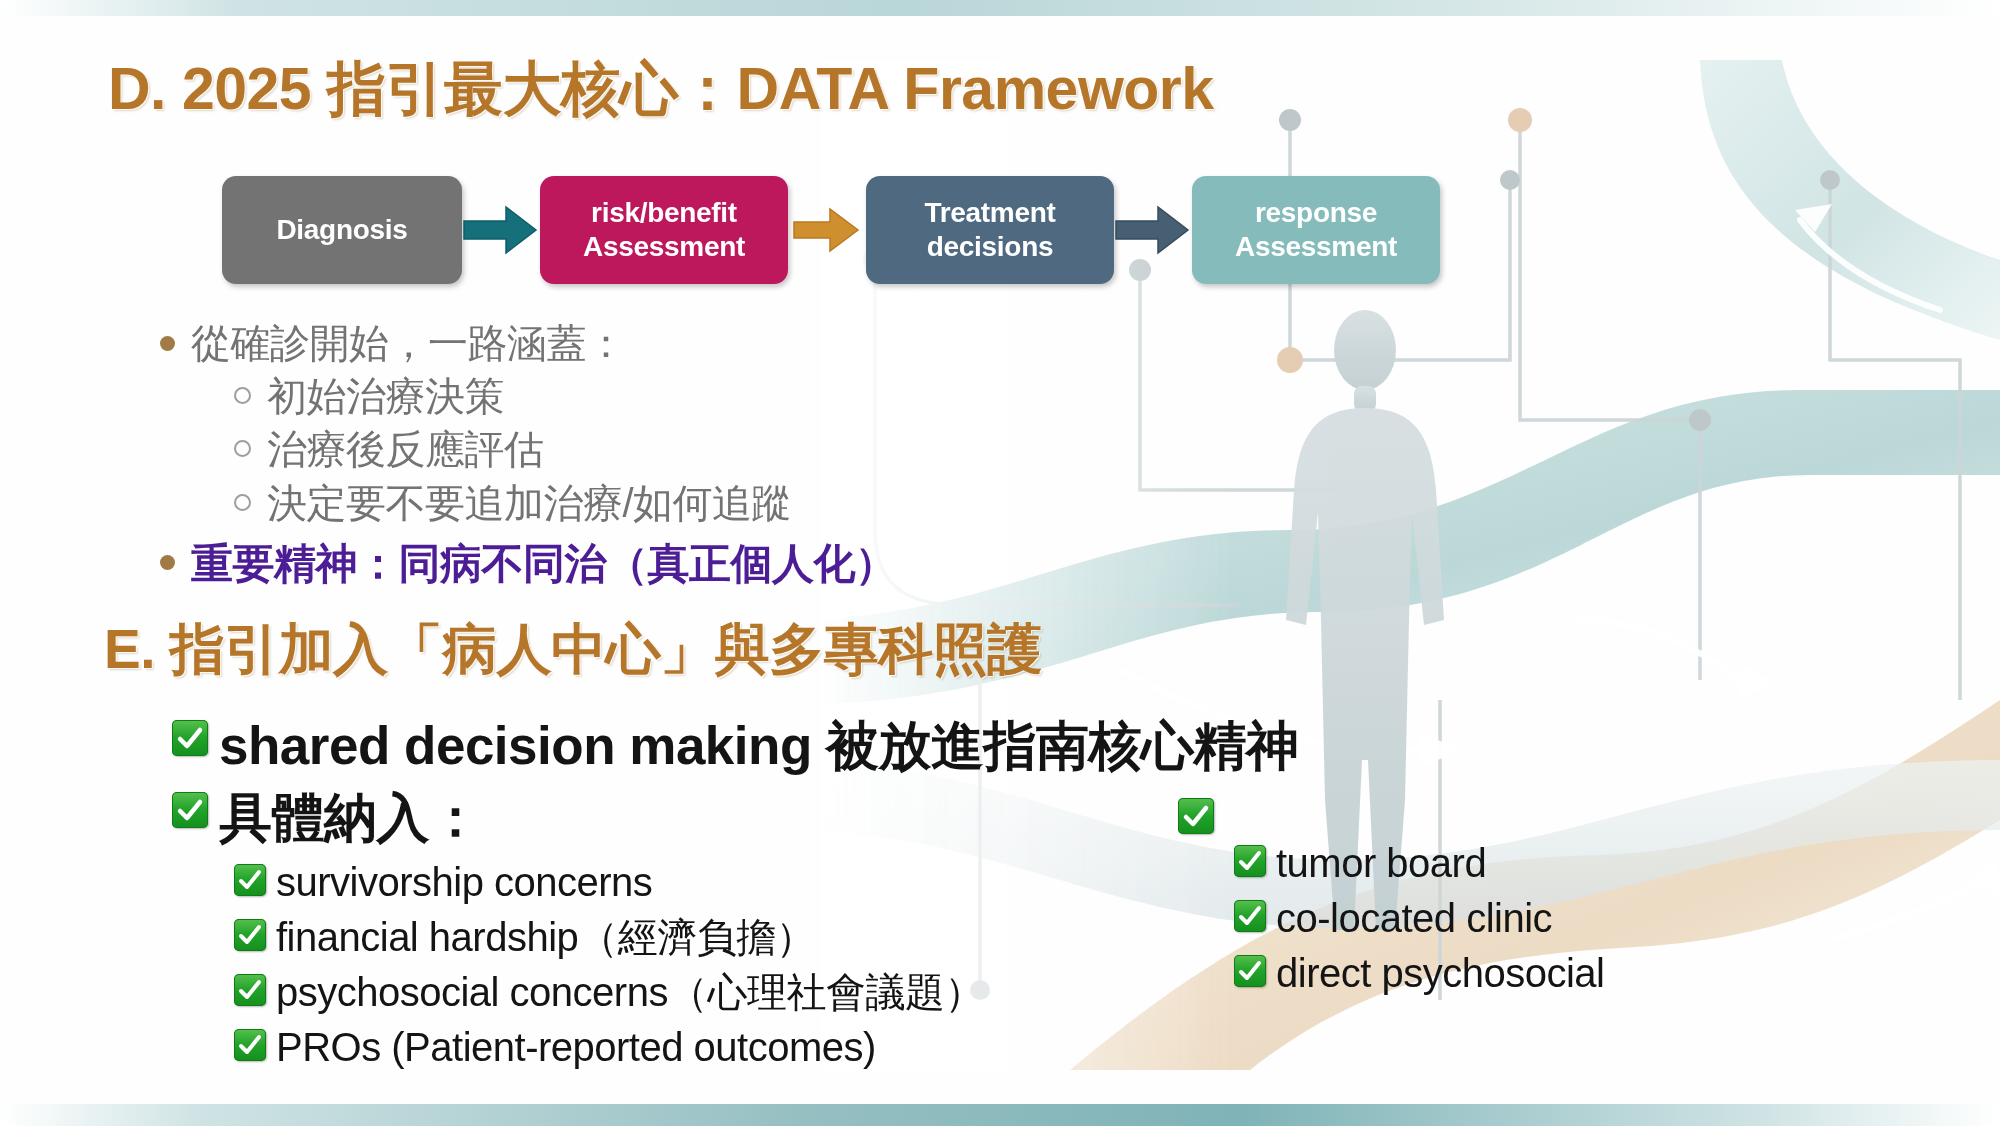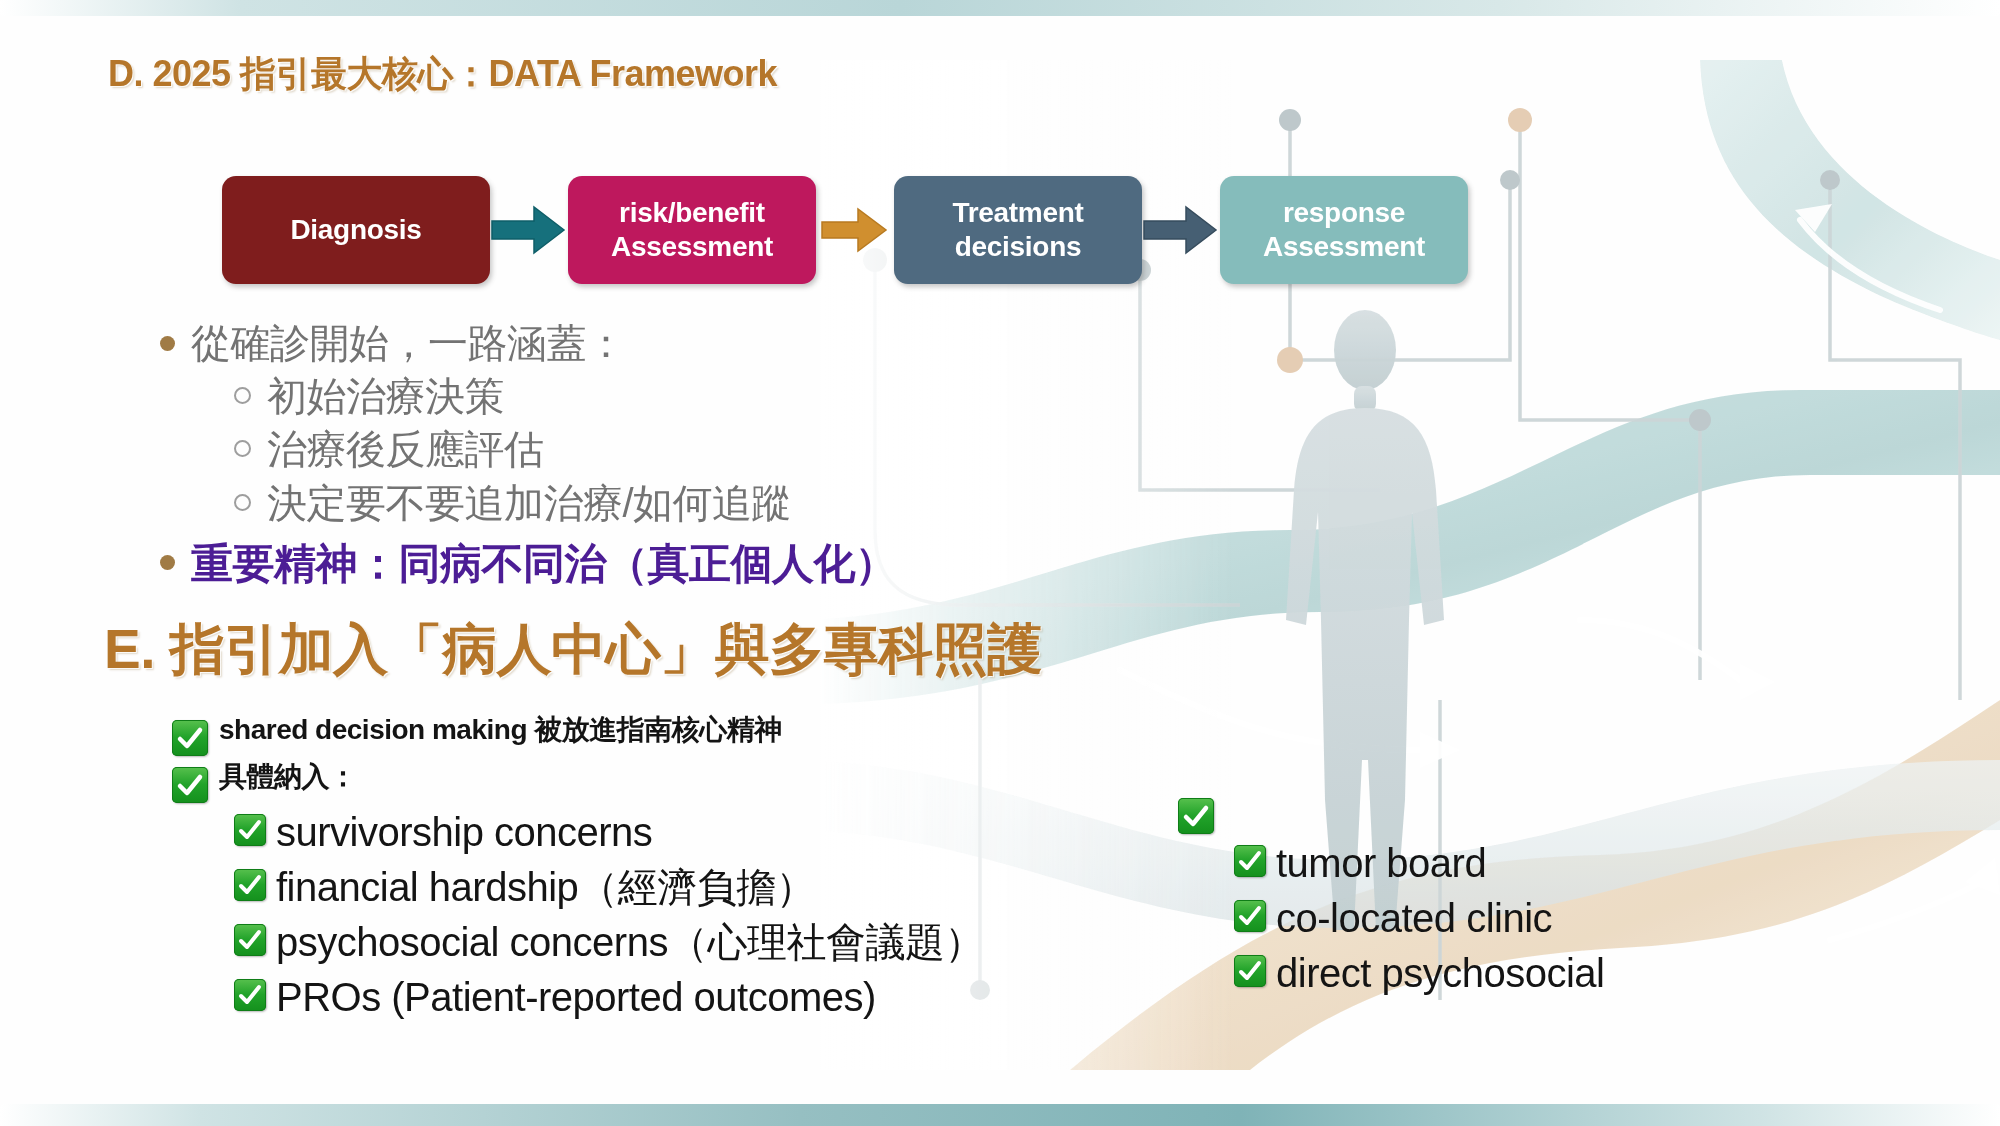--- a/index.html
+++ b/index.html
@@ -56,21 +56,21 @@
     position: absolute;
     font-weight: bold;
     color: #b5762a;
     letter-spacing: -0.5px;
     text-shadow: 1px 1px 0 rgba(255,255,255,0.85), 2px 2px 2px rgba(120,80,20,0.22);
     white-space: nowrap;
   }
   #heading-d {
     left: 108px;
     top: 50px;
-    font-size: 36px;
+    font-size: 59px;
   }
   #heading-e {
     left: 104px;
     top: 613px;
     font-size: 55px;
   }
 
   
   #flow {
     position: absolute;
@@ -87,21 +87,21 @@
     text-align: center;
     color: #ffffff;
     font-weight: bold;
     font-size: 28px;
     line-height: 1.22;
     padding: 10px 14px;
     height: 108px;
     box-shadow: 2px 3px 5px rgba(70,70,70,0.3);
     letter-spacing: -0.3px;
   }
-  .flow-box.b0 { width: 268px; background: #7f1d1d; }
+  .flow-box.b0 { width: 240px; background: #737373; }
   .flow-box.b1 { width: 248px; background: #be185d; }
   .flow-box.b2 { width: 248px; background: #4f6a80; align-items: center; }
   .flow-box.b3 { width: 248px; background: #85bcbb; }
 
   .flow-arrow {
     width: 78px;
     height: 62px;
     flex: 0 0 78px;
     display: flex;
     align-items: center;
@@ -173,21 +173,21 @@
 
   .chk.big  { width: 36px; height: 36px; margin-top: 8px; margin-right: 11px; }
   .chk.small{ width: 32px; height: 32px; margin-top: 8px; margin-right: 10px; }
 
   .chk-text {
     font-size: 40px;
     color: #141414;
     line-height: 1.3;
     letter-spacing: -0.5px;
   }
-  .chk-text.bold { font-weight: bold; font-size: 28px; }
+  .chk-text.bold { font-weight: bold; font-size: 53px; }
 
   #e-left {
     position: absolute;
     left: 172px;
     top: 712px;
     width: 1000px;
   }
   #e-left-sub { padding-left: 62px; margin-top: 2px; }
 
   #e-right {

